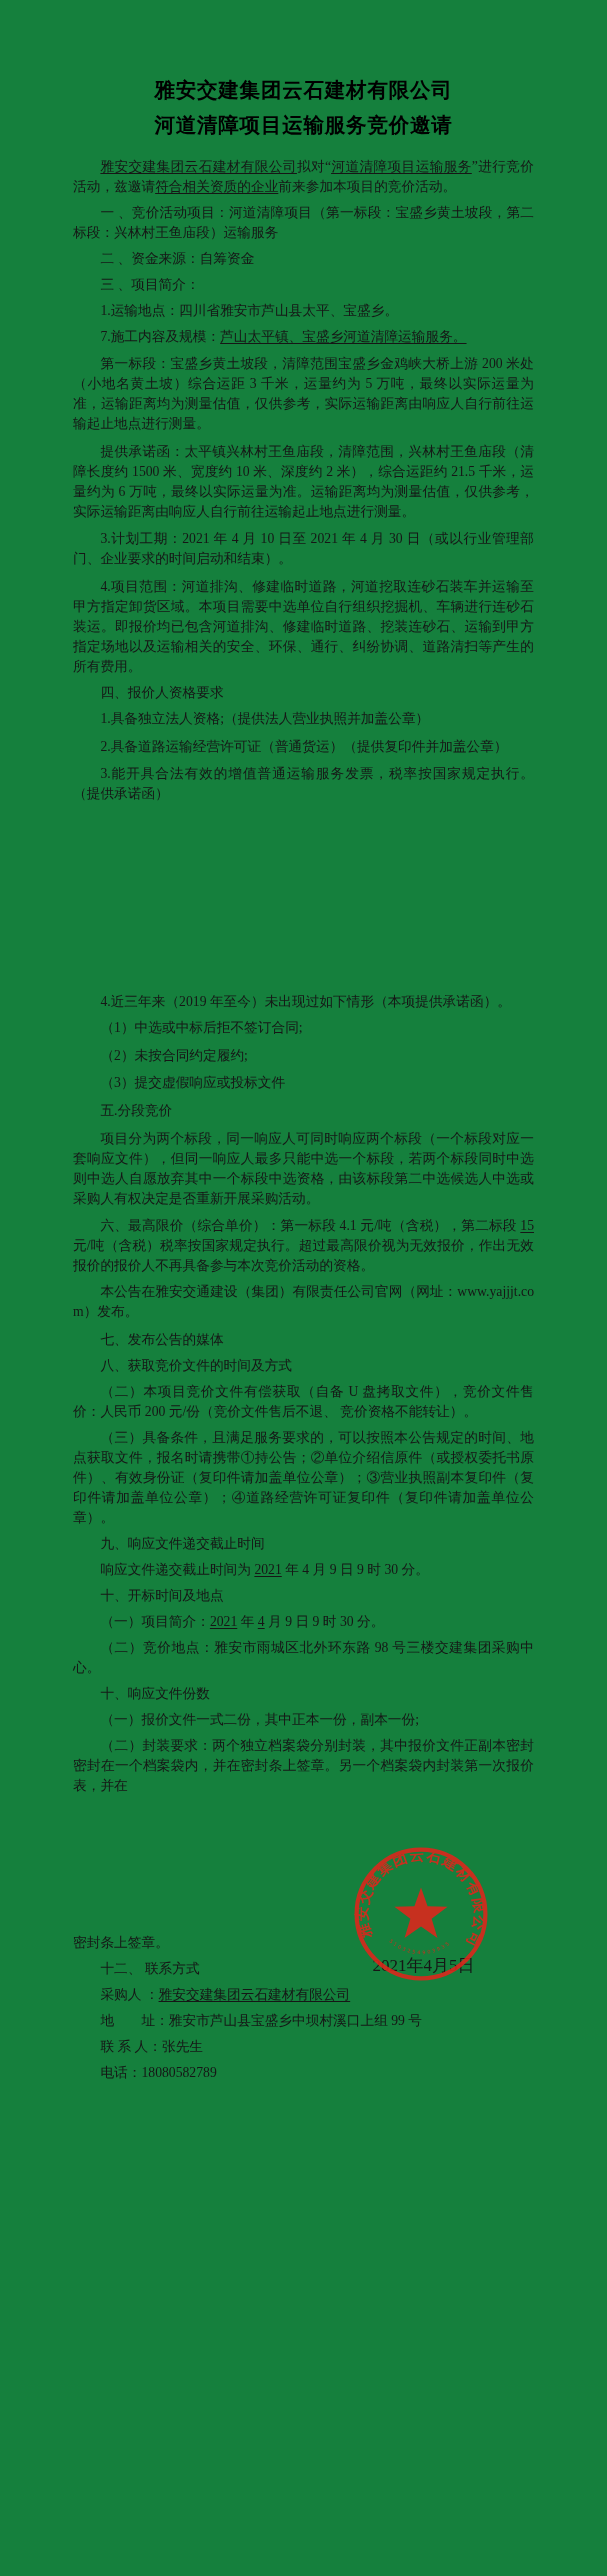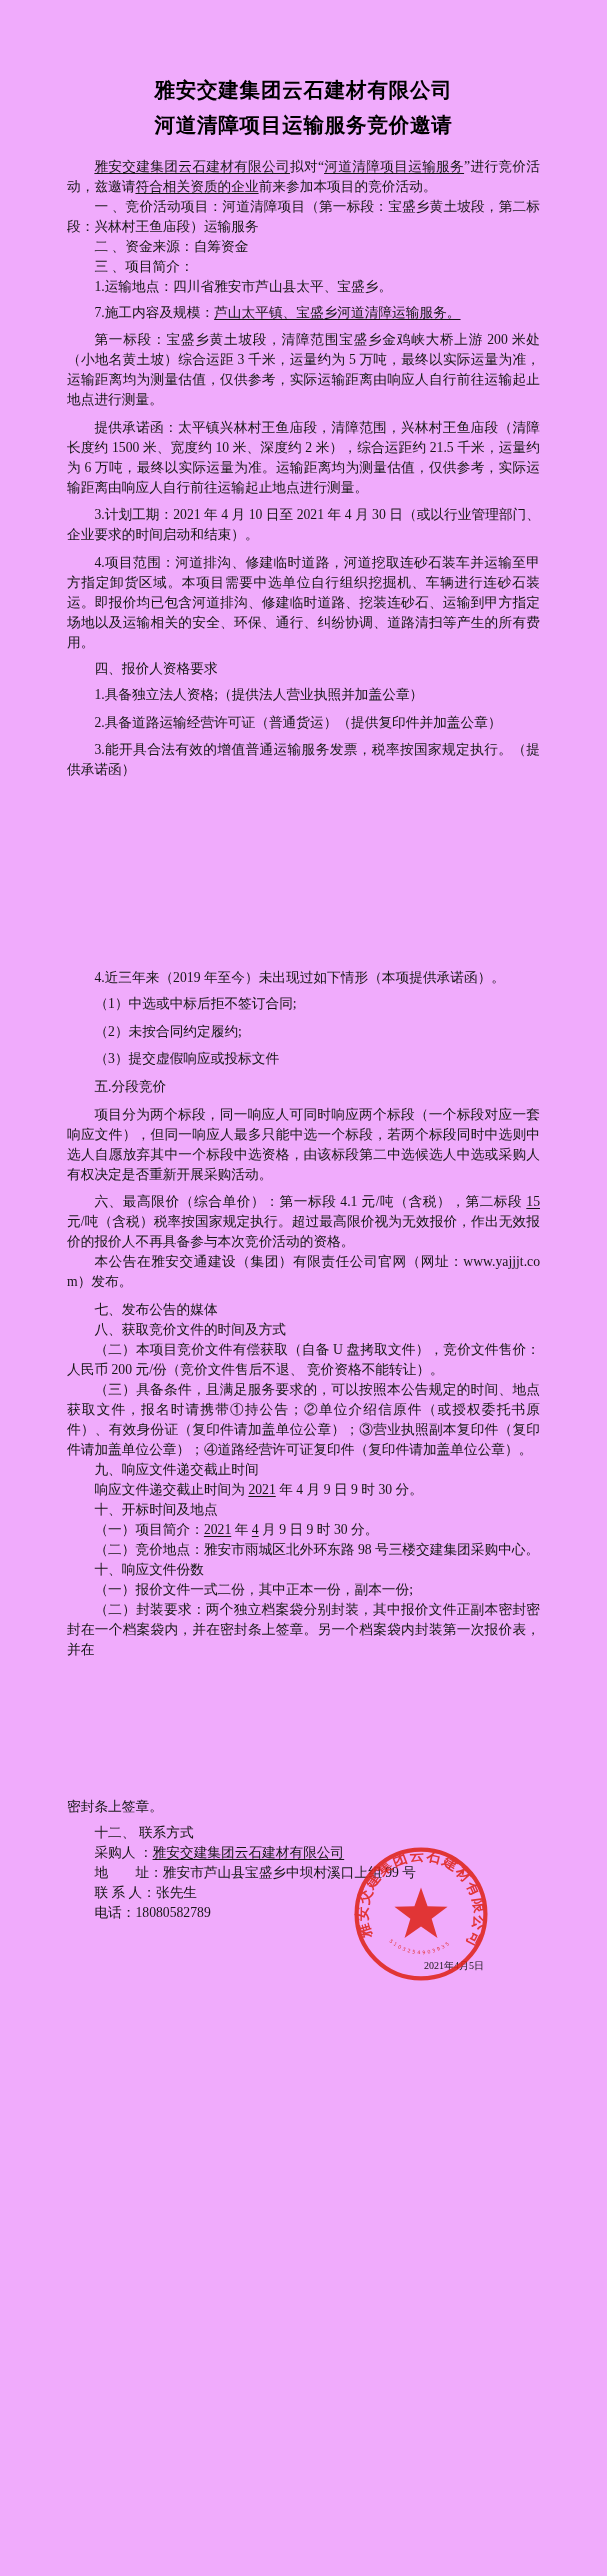--- a/index.html
+++ b/index.html
@@ -1,47 +1,47 @@
 <!DOCTYPE html>
 <html style="font-size:12px"><head>
 <meta charset="utf-8">
 <style>
   html,body{margin:0;padding:0;background:#ffffff;}
   #doc{
     position:relative;
     width:607px;height:2576px;
     margin:0 auto;
-    background:#f0abfc;
+    background:#15803d;
     color:#161616;
     font-family:"Liberation Serif","DejaVu Serif",serif;
     font-size:13.7px;line-height:20px;
     overflow:hidden;
   }
   .content{padding:0 67px;}
   .titles{margin-top:73px;text-align:center;font-weight:bold;font-size:20.5px;line-height:35px;color:#000;}
   .title-line{letter-spacing:0.8px;}
   .page-section{margin:0;}
   [data-name="page-1"]{margin-top:13.7px;}
   [data-name="page-2"]{margin-top:188px;}
   [data-name="page-3"]{margin-top:137px;}
-  p.para{margin:0;text-align:justify;word-break:break-all;}
+  p.para{margin:6px;text-align:justify;word-break:break-all;}
   p.ind{text-indent:2em;}
   p.gap-sm{margin-top:6px;}
   p.gap-lg{margin-top:7.6px;}
   span.b{font-weight:normal;}
   span.u{text-decoration:underline;text-underline-offset:1.5px;}
   .seal{
     position:absolute;left:351px;top:1844px;
     width:140px;height:140px;
     opacity:0.88;
     pointer-events:none;
   }
   .seal-date{
     position:absolute;left:363px;top:1956px;width:121px;
-    text-align:right;font-size:10px;color:#161616;
+    text-align:center;font-size:17px;color:#161616;
   }
 </style>
 </head>
 <body>
 
 <div id="doc" data-name="document-page">
   <div class="content" data-name="document-content">
     <div class="titles" data-name="document-title">
       <div class="title-line" data-name="title-line-1">雅安交建集团云石建材有限公司</div>
       <div class="title-line" data-name="title-line-2">河道清障项目运输服务竞价邀请</div>

